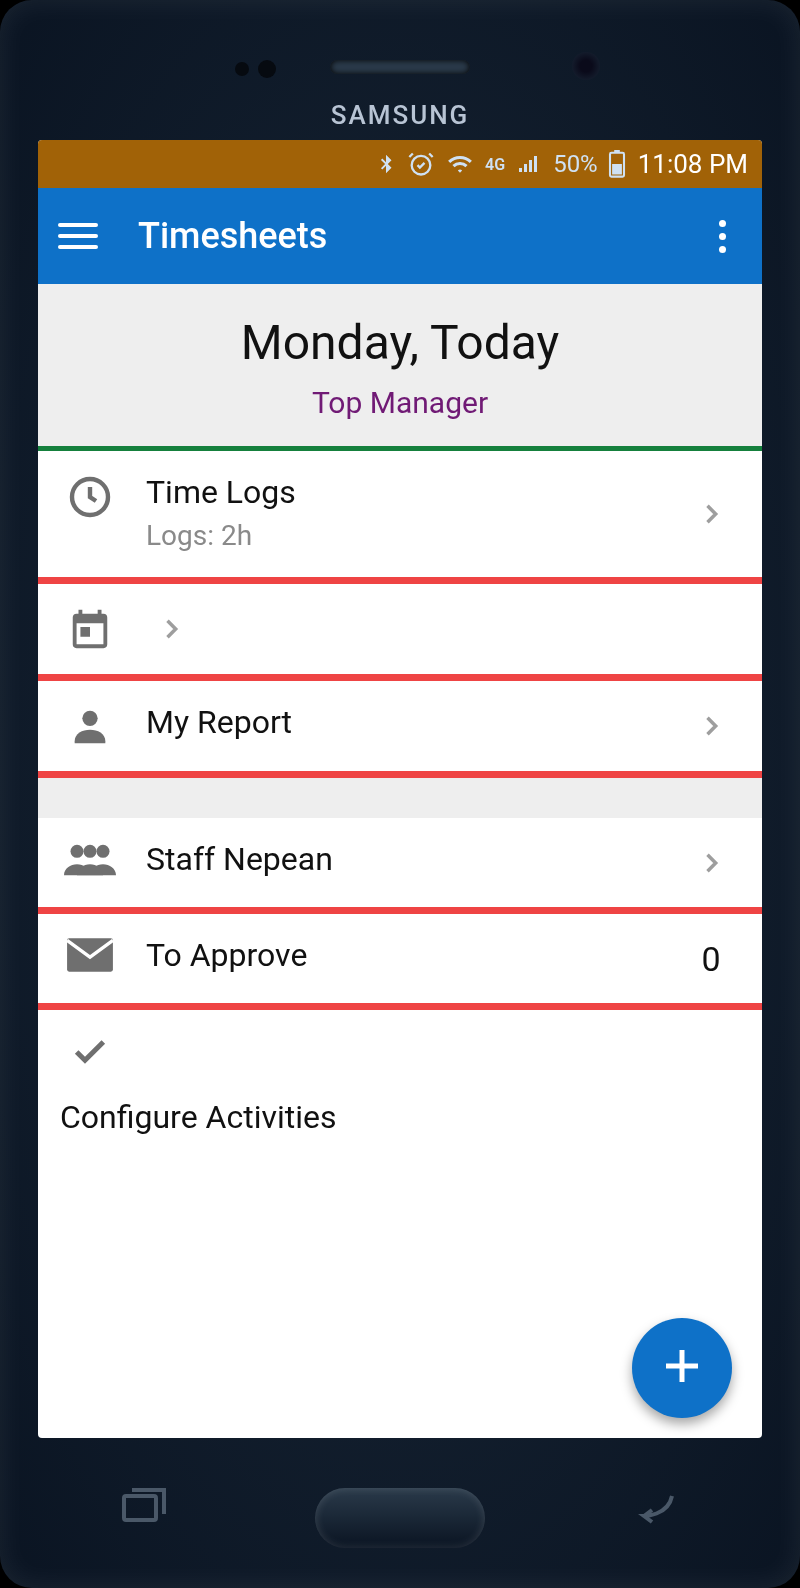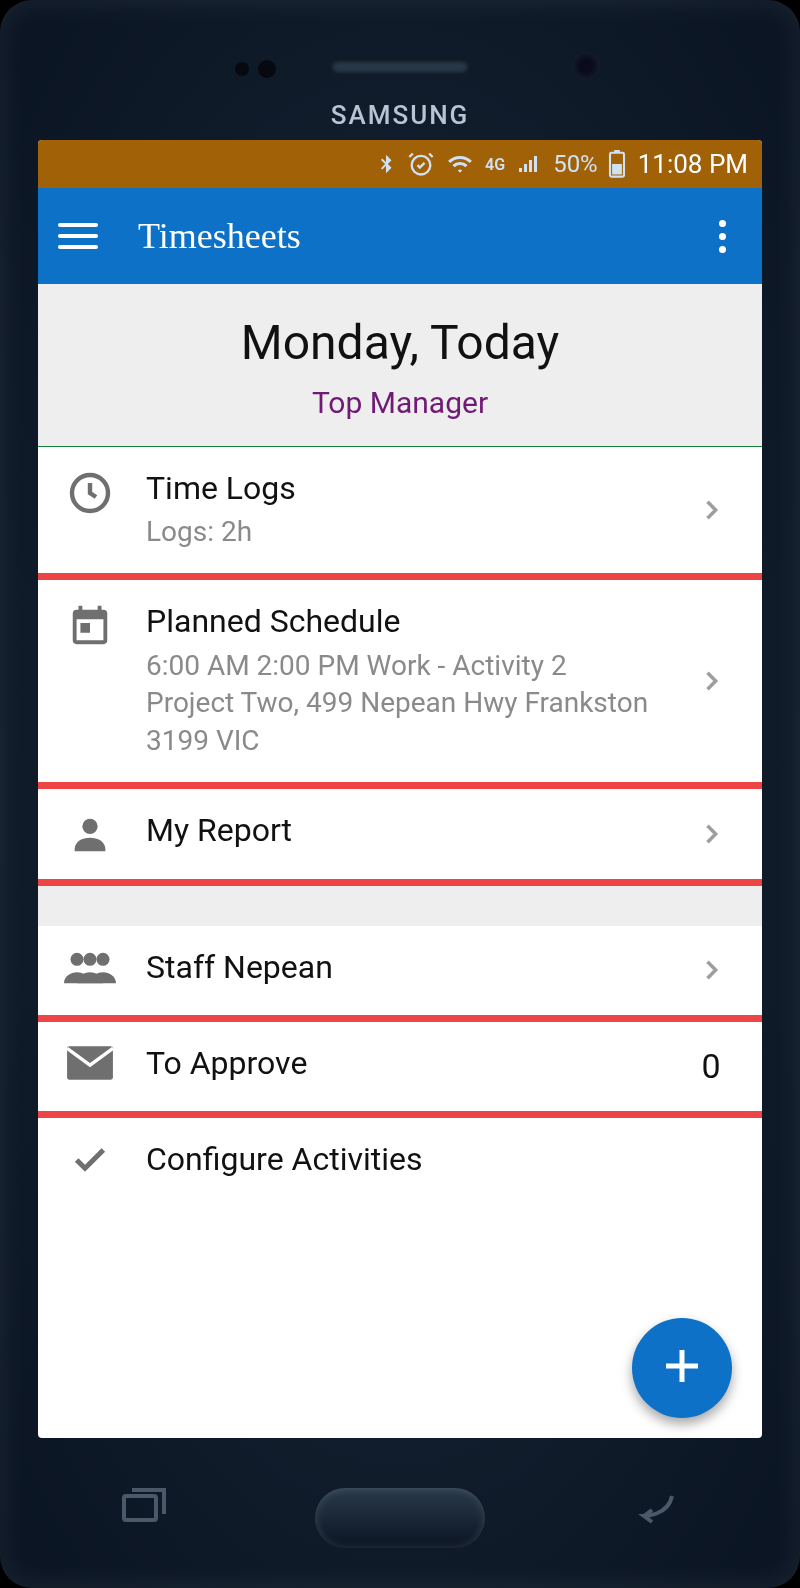--- a/index.html
+++ b/index.html
@@ -89,30 +89,30 @@
   .app-bar {
     height: 96px;
     background: #0e71c8;
     display: flex;
     align-items: center;
     padding: 0 20px;
     color: #fff;
   }
   .hamburger { width: 40px; height: 40px; display:flex; flex-direction:column; justify-content:center; gap:7px; cursor:pointer; }
   .hamburger span { display:block; height:4px; background:#fff; border-radius:2px; }
-  .app-title { font-size: 36px; font-weight:500; margin-left: 40px; flex:1;font-family:Liberation Serif, serif; }
+  .app-title { font-size: 36px; font-weight:500; margin-left: 40px; flex:1; }
   .overflow { width: 40px; display:flex; flex-direction:column; align-items:center; gap:6px; cursor:pointer; }
   .overflow span { width:7px; height:7px; background:#fff; border-radius:50%; }
 
   
   .date-header {
     background: #eeeeee;
     text-align: center;
     padding: 30px 20px 26px 20px;
-    border-bottom: 1px solid #15803d;
+    border-bottom: 5px solid #15803d;
   }
   .date-header .date-title { font-size: 48px; color:#111; }
   .date-header .date-sub { font-size: 30px; color:#701a75; margin-top: 14px; }
 
   
   .list { background:#fff; }
   .list-item {
     display:flex; align-items:flex-start;
     padding: 22px 26px 22px 22px;
     border-bottom: 7px solid #ef4444;
@@ -230,24 +230,20 @@
             </svg>
         </div>
       </div>
 
       <div class="list-item">
         <div class="icon-col">
           <svg width="46" height="46" viewBox="0 0 24 24" fill="currentColor">
               <path d="M19 4h-1V2h-2v2H8V2H6v2H5a2 2 0 00-2 2v14a2 2 0 002 2h14a2 2 0 002-2V6a2 2 0 00-2-2zm0 16H5V9h14v11zM7 11h5v5H7z"></path>
             </svg>
         </div>
-        <div class="body-col">
-          <div class="li-title">Planned Schedule</div>
-          <div class="li-sub">6:00 AM 2:00 PM Work - Activity 2 Project Two, 499 Nepean Hwy Frankston 3199 VIC</div>
-        </div>
         <div class="trail-col chevron">
           <svg width="28" height="40" viewBox="0 0 24 24" fill="none" stroke="currentColor" stroke-width="3">
               <path d="M9 5l7 7-7 7"></path>
             </svg>
         </div>
       </div>
 
       <div class="list-item center-v">
         <div class="icon-col">
           <svg width="46" height="46" viewBox="0 0 24 24" fill="currentColor">
@@ -299,21 +295,21 @@
             </svg>
         </div>
         <div class="body-col">
           <div class="li-title">To Approve</div>
         </div>
         <div class="trail-col">
           <span class="count">0</span>
         </div>
       </div>
 
-      <div class="list-item center-v" style="border-bottom:none;">
+      <div class="list-item center-v" style="border-bottom:none;flex-direction:column;">
         <div class="icon-col">
           <svg width="50" height="40" viewBox="0 0 24 24" fill="none" stroke="currentColor" stroke-width="3">
               <path d="M4 12l5 5L20 6"></path>
             </svg>
         </div>
         <div class="body-col">
           <div class="li-title">Configure Activities</div>
         </div>
         <div class="trail-col"></div>
       </div>

